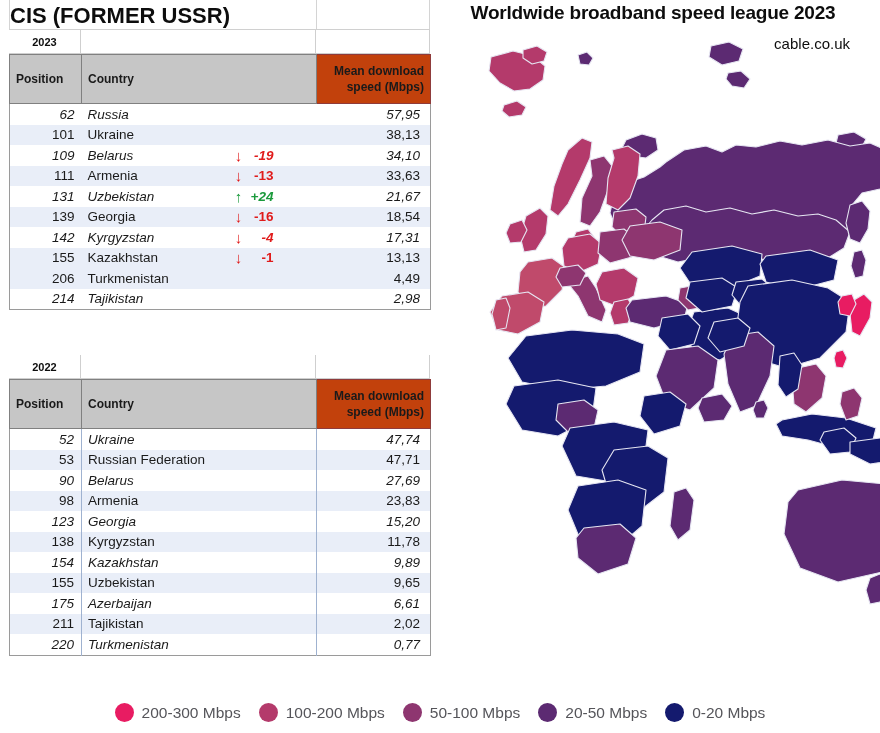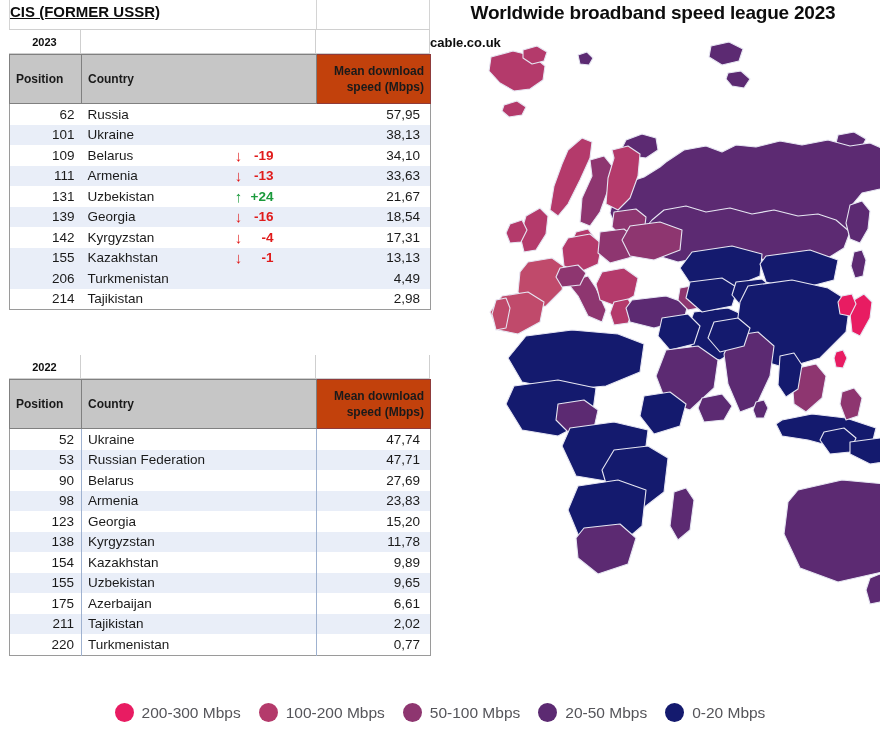--- a/index.html
+++ b/index.html
@@ -42,46 +42,45 @@
     font-weight: bold;
     color: #0d0d0d;
     letter-spacing: -0.2px;
     z-index: 8;
   }
   .map-source {
     position: absolute;
     left: 430px;
     top: 35px;
     width: 420px;
-    text-align: left;
-    font-size: 13px;
-    font-weight: bold;
+    text-align: right;
+    font-size: 15px;
+    font-weight: normal;
     color: #0d0d0d;
     z-index: 8;
   }
 
   
   #sheet {
     position: absolute;
     left: 0px;
     top: 0px;
     width: 430px;
     height: 690px;
     background: #ffffff;
     z-index: 5;
   }
 
   .region-title {
     position: absolute;
     left: 10px;
     top: 3px;
-    font-size: 15px;
+    font-size: 22px;
     font-weight: bold;
     color: #0d0d0d;
-    text-decoration: underline;
   }
   
   .title-rule {
     position: absolute;
     top: 0px;
     width: 1px;
     height: 29px;
     background: #d4d4d4;
   }
   .title-rule.a { left: 9px; }
@@ -159,21 +158,21 @@
     color: #1a1a1a;
     white-space: nowrap;
     overflow: hidden;
     vertical-align: middle;
   }
   .tbl td.pos { text-align: right; padding-right: 7px; }
   .tbl td.ctry { text-align: left; position: relative; }
   .tbl td.spd { text-align: right; padding-right: 10px; }
 
   .tbl tr.alt td { background: #e9eef8; }
-  .tbl tr.odd td { background: #ffffff; }
+  .tbl tr.odd td { background: #ffffff; font-style: italic; }
 
   
   #tbl2023 { border: 1px solid #9a9a9a; border-top: none; }
   #tbl2023 td { border: none; }
 
   
   #tbl2022 { border: 1px solid #9a9a9a; border-top: none; }
   #tbl2022 td { border-right: 1px solid #9fb2d0; border-left: none; }
   #tbl2022 td.spd { border-right: none; }
 

